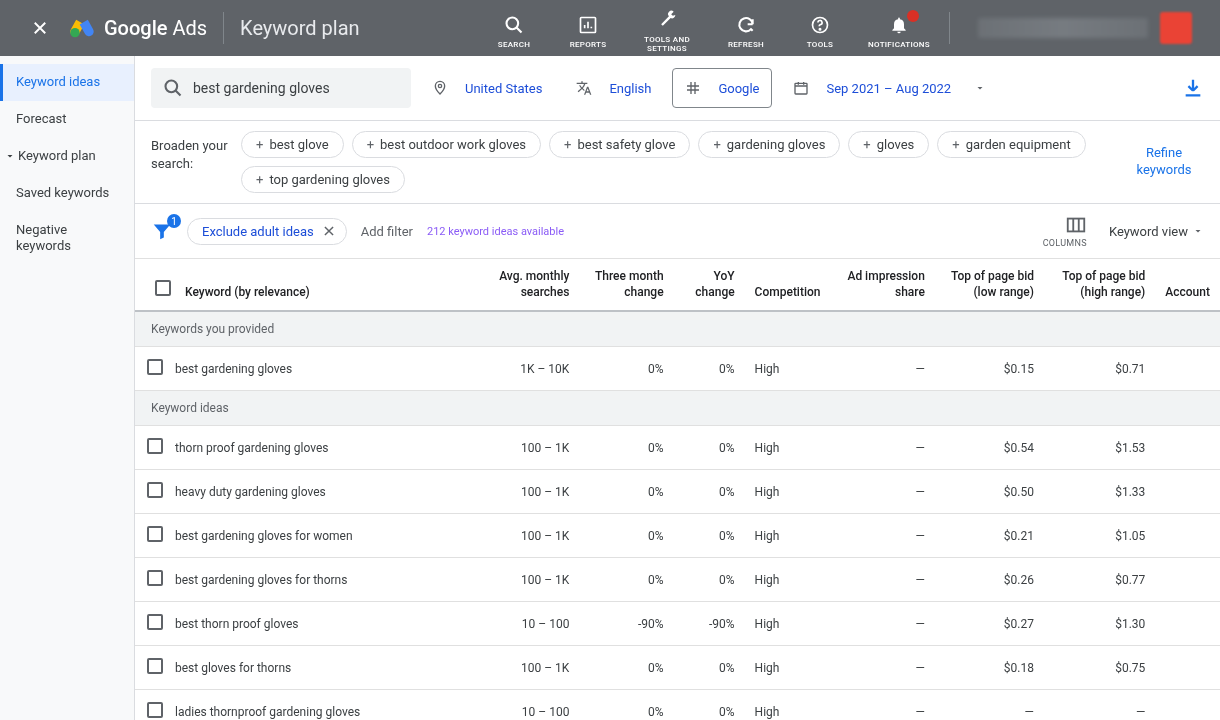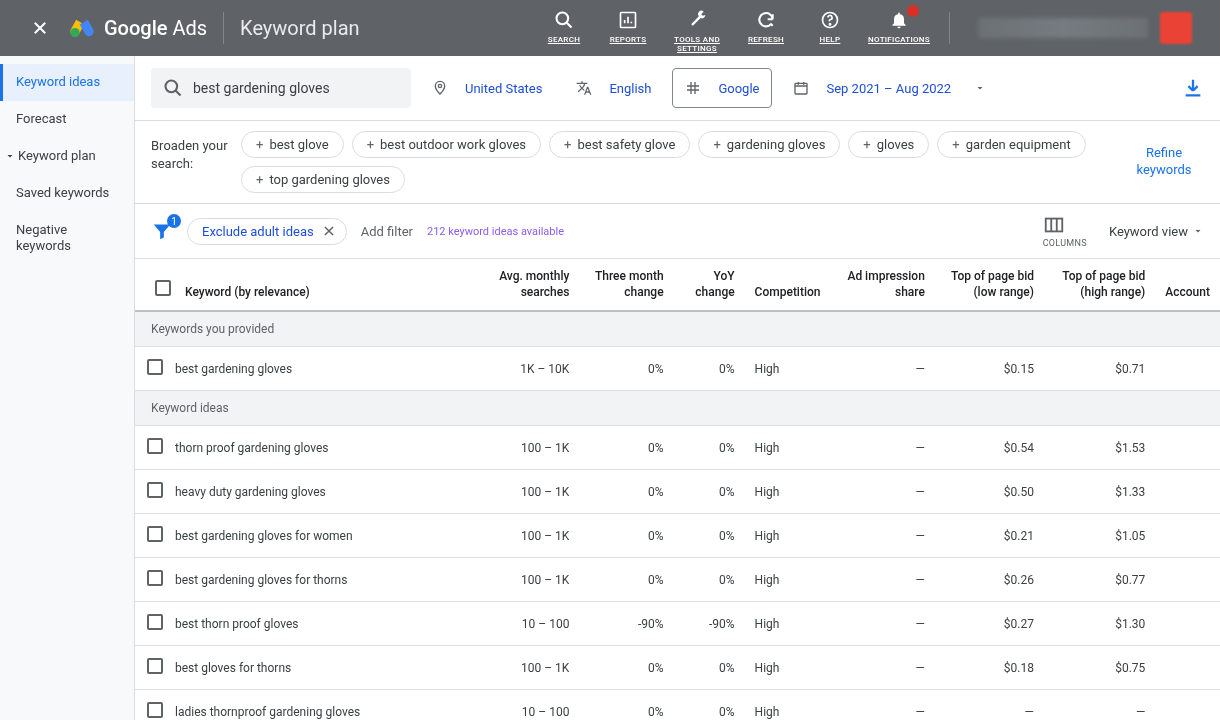--- a/index.html
+++ b/index.html
@@ -8,21 +8,21 @@
 
 .header { height: 56px; background: #5f6368; display: flex; align-items: center; color: #fff; padding: 0 20px; }
 .close-btn { width: 40px; height: 40px; display: flex; align-items: center; justify-content: center; cursor: pointer; }
 .ads-logo { display: flex; align-items: center; gap: 8px; margin-left: 8px; }
 .ads-logo-icon { width: 28px; height: 28px; }
 .logo-text { font-size: 20px; font-weight: 400; }
 .logo-text .bold { font-weight: 500; }
 .divider-v { width: 1px; height: 32px; background: #80868b; margin: 0 16px; }
 .page-title { font-size: 20px; font-weight: 400; color: #e8eaed; }
 .header-spacer { flex: 1; }
-.header-tools { display: flex; align-items: flex-start; gap: 6px; text-decoration: underline; }
+.header-tools { display: flex; align-items: center; gap: 16px; }
 .tool-item { display: flex; flex-direction: column; align-items: center; justify-content: flex-start; width: 58px; cursor: pointer; padding-top: 6px; position: relative; }
 .tool-wide { width: 68px; }
 .tool-icon { height: 24px; display: flex; align-items: center; justify-content: center; }
 .tool-label { font-size: 8px; font-weight: 500; text-align: center; margin-top: 4px; line-height: 1.1; letter-spacing: 0.3px; }
 .notif-dot { position: absolute; top: 3px; right: 14px; width: 12px; height: 12px; background: #d93025; border-radius: 50%; }
 .header-account { display: flex; align-items: center; gap: 12px; margin-left: 12px; margin-right: 8px; }
 .account-blur { width: 170px; height: 20px; background: linear-gradient(90deg, #80868b 0%, #9aa0a6 50%, #80868b 100%); opacity: 0.4; border-radius: 2px; filter: blur(2px); }
 .avatar { width: 32px; height: 32px; background: #ea4335; border-radius: 3px; filter: blur(1px); }
 
 
@@ -59,21 +59,21 @@
 
 
 .filter-row { display: flex; align-items: center; padding: 10px 16px; gap: 14px; border-bottom: 1px solid #e0e0e0; }
 .filter-icon-wrap { position: relative; cursor: pointer; }
 .filter-badge { position: absolute; top: -6px; right: -8px; background: #1a73e8; color: #fff; font-size: 10px; width: 14px; height: 14px; border-radius: 50%; display: flex; align-items: center; justify-content: center; }
 .filter-chip { display: inline-flex; align-items: center; gap: 8px; border: 1px solid #dadce0; border-radius: 16px; padding: 5px 10px 5px 14px; font-size: 13px; color: #1d4ed8; cursor: pointer; }
 .filter-chip .x { color: #5f6368; cursor: pointer; }
 .add-filter { font-size: 13px; color: #5f6368; cursor: pointer; }
 .ideas-count { font-size: 11px; color: #8b5cf6; }
 .filter-right { margin-left: auto; display: flex; align-items: center; gap: 22px; }
-.columns-btn { display: flex; flex-direction: column; align-items: flex-start; gap: 2px; cursor: pointer; }
+.columns-btn { display: flex; flex-direction: column; align-items: flex-end; gap: 2px; cursor: pointer; }
 .columns-label { font-size: 9px; color: #5f6368; letter-spacing: 0.3px; }
 .view-select { display: flex; align-items: center; gap: 4px; font-size: 13px; color: #3c4043; cursor: pointer; }
 
 
 .table-wrap { flex: 1; overflow: auto; }
 table { width: 100%; border-collapse: collapse; font-size: 12px; }
 th { text-align: right; padding: 10px 10px; color: #202124; font-weight: 500; border-bottom: 2px solid #bdc1c6; background: #fff; font-size: 12px; line-height: 1.3; vertical-align: bottom; }
 th.left, td.left { text-align: left; }
 th.chk, td.chk { width: 40px; text-align: center; padding-left: 16px; padding-right: 0; }
 .checkbox { width: 16px; height: 16px; border: 2px solid #5f6368; border-radius: 2px; display: inline-block; cursor: pointer; }
@@ -144,21 +144,21 @@
       <span class="tool-label">REFRESH</span>
     </div>
     <div class="tool-item">
       <span class="tool-icon">
           <svg width="20" height="20" viewBox="0 0 24 24" fill="none" stroke="#fff" stroke-width="2">
             <circle cx="12" cy="12" r="9"></circle>
             <path d="M9.5 9a2.5 2.5 0 1 1 3 2.5c-.8.3-1.5 1-1.5 2"></path>
             <circle cx="12" cy="17" r="0.8" fill="#fff"></circle>
           </svg>
         </span>
-      <span class="tool-label">HELP</span>
+      <span class="tool-label">TOOLS</span>
     </div>
     <div class="tool-item tool-wide">
       <span class="tool-icon">
           <svg width="20" height="20" viewBox="0 0 24 24" fill="#fff">
             <path d="M12 22a2 2 0 0 0 2-2h-4a2 2 0 0 0 2 2zm6-6V11a6 6 0 0 0-5-5.9V4a1 1 0 0 0-2 0v1.1A6 6 0 0 0 6 11v5l-2 2v1h16v-1z"></path>
           </svg>
         </span>
       <span class="notif-dot"></span>
       <span class="tool-label">NOTIFICATIONS</span>
     </div>

